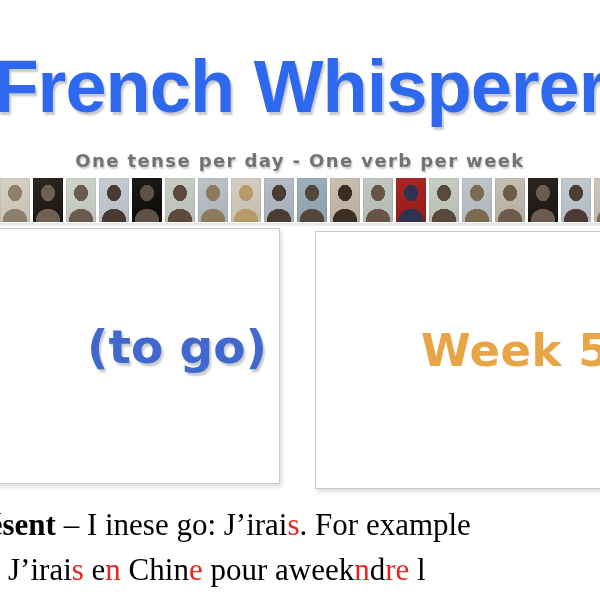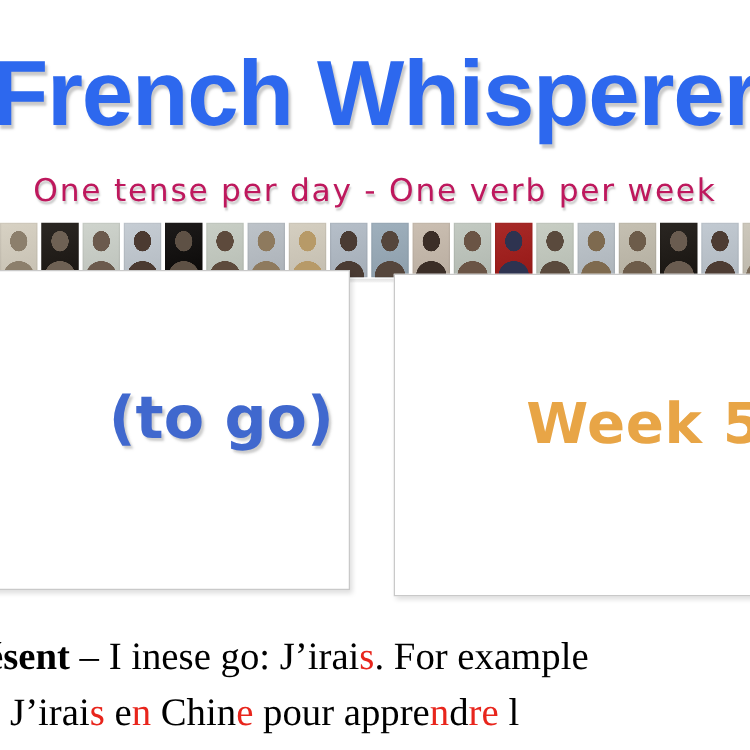--- a/index.html
+++ b/index.html
@@ -13,21 +13,21 @@
   body {
     position: relative;
     font-family: "Liberation Sans", sans-serif;
     -webkit-font-smoothing: antialiased;
   }
 
   
   #brand-header {
     position: absolute;
     left: 0;
-    top: 4px;
+    top: 16px;
     width: 600px;
     height: 220px;
     overflow: hidden;
     background: #ffffff;
   }
 
   #brand-title {
     position: absolute;
     top: 34px;
     left: 50%;
@@ -42,24 +42,24 @@
     line-height: 1;
   }
 
   #brand-subtitle {
     position: absolute;
     top: 136px;
     left: 50%;
     transform: translateX(-50%);
     white-space: nowrap;
     font-family: "DejaVu Sans", sans-serif;
-    font-weight: normal;
-    font-size: 25px;
+    font-weight: bold;
+    font-size: 18px;
     letter-spacing: 1.4px;
-    color: #be185d;
+    color: #737373;
     text-shadow: 1px 2px 1.5px rgba(140,140,140,0.45);
     line-height: 1;
   }
 
   
   #photo-strip {
     position: absolute;
     left: 0;
     top: 178px;
     width: 600px;
@@ -91,21 +91,21 @@
     top: 223px;
     width: 600px;
     height: 3px;
     background: linear-gradient(to bottom, #e3e3e3, #f4f4f4);
   }
 
   
   #content-area {
     position: absolute;
     left: 0;
-    top: 216px;
+    top: 228px;
     width: 600px;
     height: 265px;
   }
 
   .content-box {
     position: absolute;
     background: #ffffff;
     border: 1px solid #c9c9c9;
     box-shadow: 2px 3px 4px rgba(0,0,0,0.13);
     overflow: hidden;
@@ -226,16 +226,16 @@
 
 </div>
 
 <div id="lesson-text">
 
   <div class="text-line" id="text-line-1">
     <span class="t-bold">résent</span><span> – </span><span>I inese go: J’irai</span><span class="t-red">s</span><span>. For example</span>
   </div>
 
   <div class="text-line" id="text-line-2">
-    <span>inese: J’irai</span><span class="t-red">s</span><span> e</span><span class="t-red">n</span><span> Chin</span><span class="t-red">e</span><span> pou</span><span class="t-underline">r a</span><span>ppre</span><span class="t-red">n</span><span>d</span><span class="t-red">re</span><span> l</span>
+    <span>inese: J’irai</span><span class="t-red">s</span><span> e</span><span class="t-red">n</span><span> Chin</span><span class="t-red">e</span><span> pou</span><span class="t-underline">r a</span><span>week</span><span class="t-red">n</span><span>d</span><span class="t-red">re</span><span> l</span>
   </div>
 
 </div>
 
 </body></html>

